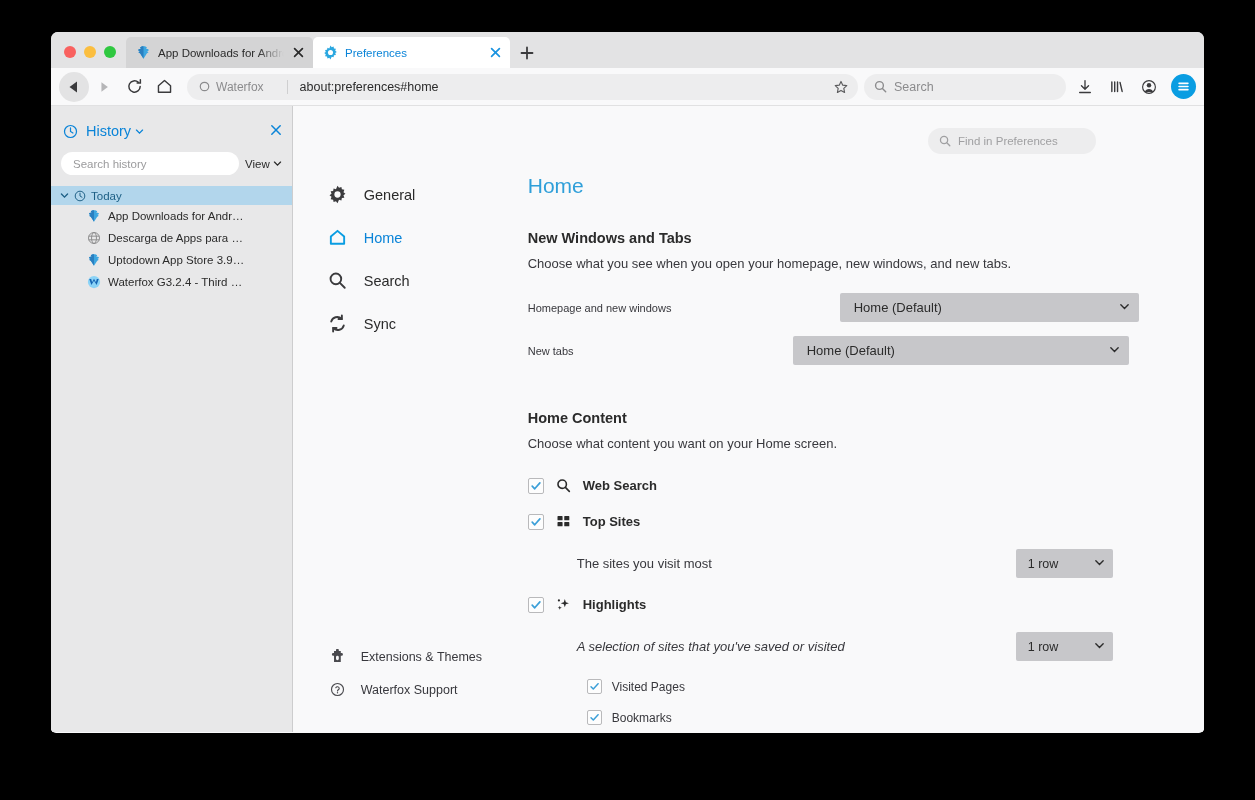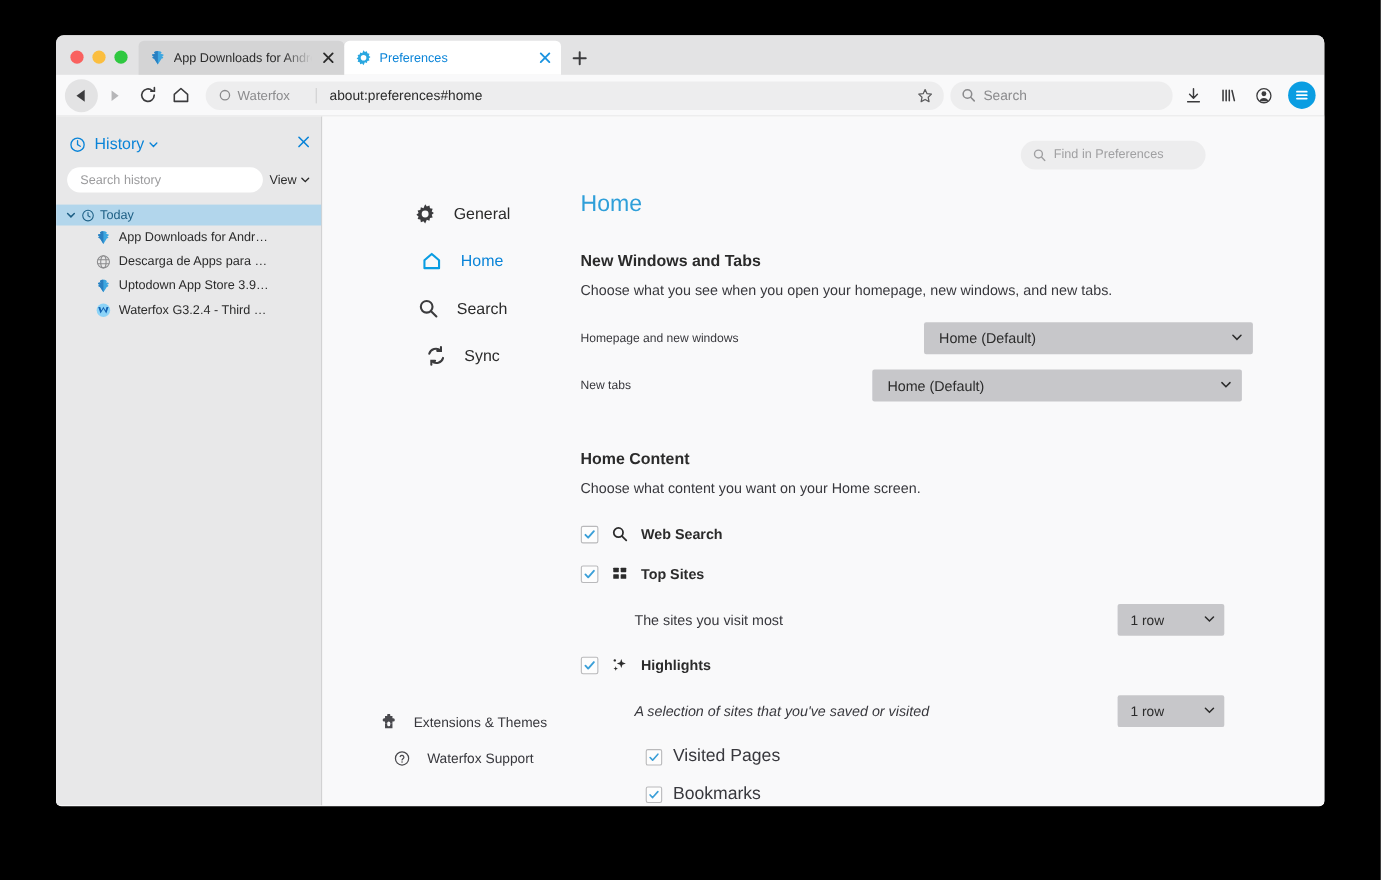--- a/index.html
+++ b/index.html
@@ -232,21 +232,20 @@
     padding-top: 67px;
     position: relative;
   }
   .nav-item {
     display: flex; align-items: center;
     height: 43px;
     padding-left: 35px;
     gap: 16px;
     font-size: 14.5px;
     color: #2b2b2b;
-    justify-content: center;
   }
   .nav-item.selected { color: #0a84d8; }
   .nav-item .nav-ico { flex: 0 0 20px; width: 20px; height: 20px; display: flex; align-items:center; justify-content:center; }
   #prefs-nav-bottom {
     position: absolute;
     bottom: 26px; left: 0; right: 0;
   }
   .nav-item.small { height: 33px; font-size: 12.5px; padding-left: 37px; gap: 15px; color: #38383d; }
   .nav-item.small .nav-ico { flex: 0 0 16px; width: 16px; height: 16px; }
 
@@ -321,21 +320,21 @@
   .sub-row .select-box { width: 97px; height: 29px; padding: 0 8px 0 12px; font-size: 12.5px; }
   #tops-sub .sub-desc { width: 439px; }
   #high-sub .sub-desc { width: 439px; font-style: italic; }
 
   .nested-row {
     display: flex; align-items: center;
     margin-left: 59px;
     gap: 10px;
     margin-bottom: 16px;
   }
-  .nested-label { font-size: 16px; color: #38383d; }
+  .nested-label { font-size: 12px; color: #38383d; }
 </style>
 </head>
 <body>
 
 <div id="browser-window">
 
   <div id="tab-strip">
     <div id="traffic-lights">
       <span class="light red"></span>
       <span class="light yellow"></span>

